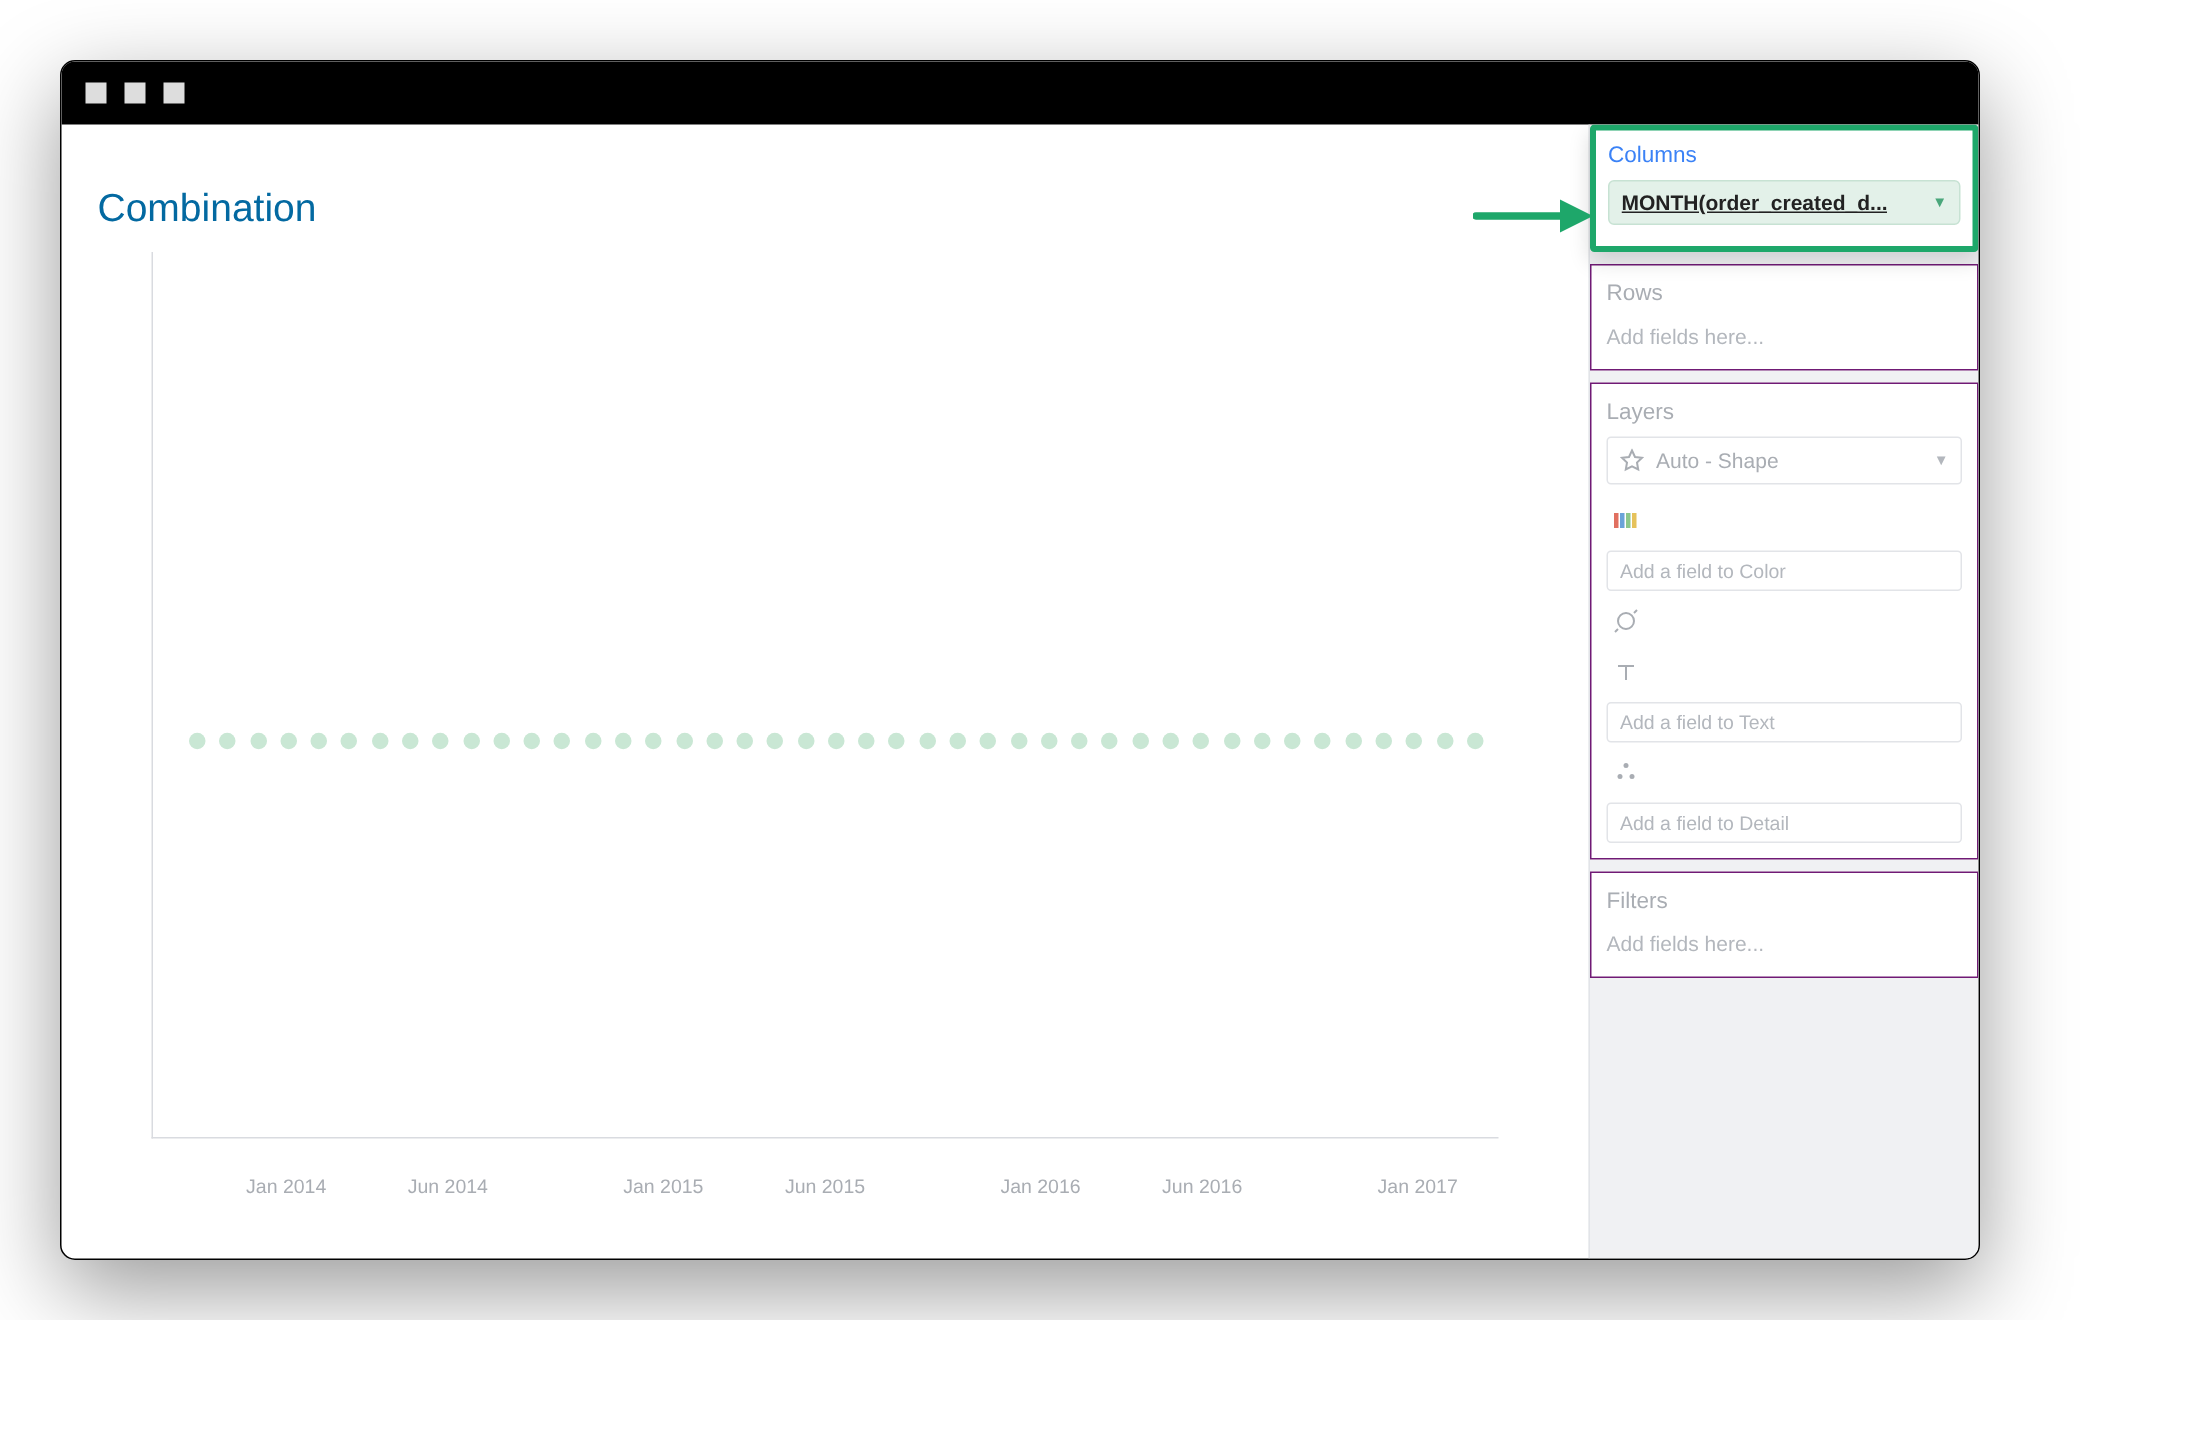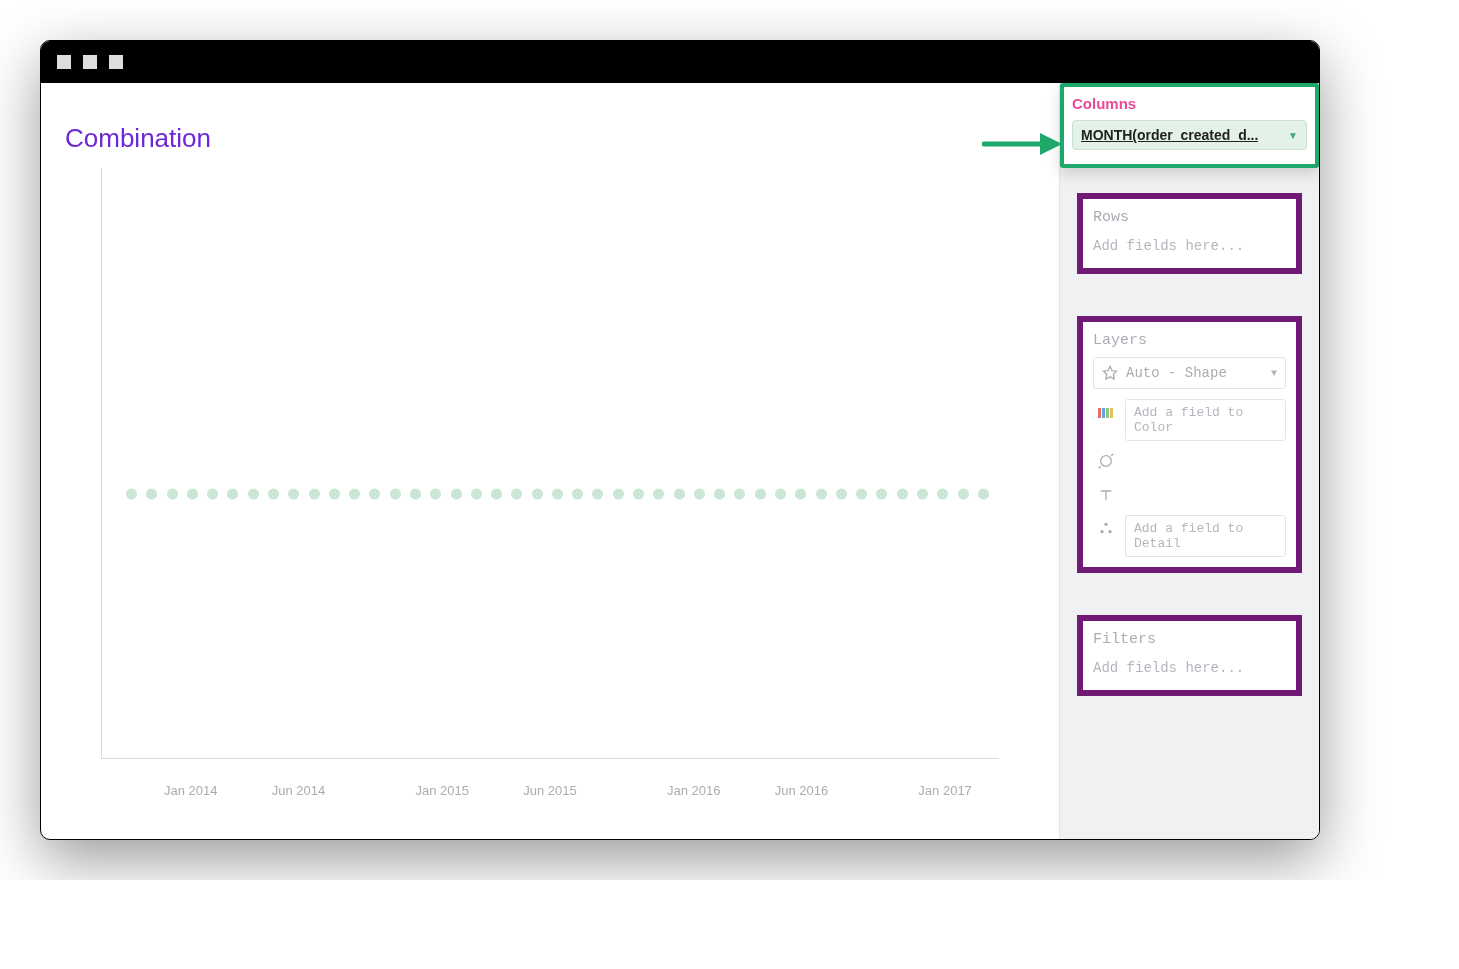--- a/index.html
+++ b/index.html
@@ -44,21 +44,21 @@
     .chart-area {
       flex: 1;
       padding: 40px 30px 20px 30px;
       display: flex;
       flex-direction: column;
       position: relative;
       overflow: hidden;
     }
     .chart-title {
       font-size: 26px;
-      color: #6d28d9;
+      color: #0369a1;
       font-weight: 400;
       margin-bottom: 10px;
       margin-left: -6px;
     }
     .chart-body {
       position: relative;
       flex: 1;
       margin-top: 4px;
     }
     .y-axis {
@@ -118,24 +118,23 @@
       width: 260px;
       background: #f0f1f3;
       border-left: 1px solid #e2e4e8;
       padding: 0;
       display: flex;
       flex-direction: column;
       position: relative;
     }
     .panel {
       background: #fff;
-      border: 6px solid #701a75;
-      margin: 17px;
+      border: 1px solid #701a75;
+      margin: 0;
       padding: 10px 10px;
-      font-family: Liberation Mono, monospace;
     }
     .panel-gap {
       height: 8px;
     }
     .panel-title {
       font-size: 15px;
       font-weight: 600;
       color: #333;
       margin-bottom: 8px;
     }
@@ -145,22 +144,22 @@
     }
     .columns-panel {
       border: 4px solid #1ea76a;
       border-radius: 3px;
       padding: 8px 8px 14px 8px;
       position: relative;
       background: #fff;
       box-shadow: 0 6px 14px rgba(0,0,0,0.15);
     }
     .columns-panel .panel-title {
-      color: #ec4899;
-      font-weight: 700;
+      color: #3b82f6;
+      font-weight: 400;
     }
     .pill {
       background: #e3f1e9;
       border: 1px solid #c7e2d3;
       border-radius: 4px;
       padding: 6px 8px;
       display: flex;
       align-items: center;
       justify-content: space-between;
       font-size: 14px;
@@ -201,20 +200,21 @@
     .layer-select .left {
       display: flex;
       align-items: center;
       gap: 8px;
     }
     .shelf-row {
       display: flex;
       align-items: stretch;
       margin-bottom: 6px;
       gap: 6px;
+      flex-direction: column;
     }
     .shelf-icon {
       width: 26px;
       height: 28px;
       display: flex;
       align-items: center;
       justify-content: center;
       color: #a9adb3;
     }
     .shelf-input {
@@ -364,20 +364,21 @@
             </svg>
           </div>
         </div>
 
         <div class="shelf-row">
           <div class="shelf-icon">
             <svg width="16" height="16" viewBox="0 0 24 24" fill="none" stroke="#a9adb3" stroke-width="2">
               <path d="M4 6 L20 6 M12 6 L12 20"></path>
             </svg>
           </div>
+          <div class="shelf-input">Add a field to Text</div>
         </div>
 
         <div class="shelf-row" style="margin-bottom:0;">
           <div class="shelf-icon">
             <svg width="16" height="16" viewBox="0 0 24 24" fill="#a9adb3">
               <circle cx="12" cy="5" r="2.5"></circle>
               <circle cx="6" cy="16" r="2.5"></circle>
               <circle cx="18" cy="16" r="2.5"></circle>
             </svg>
           </div>

